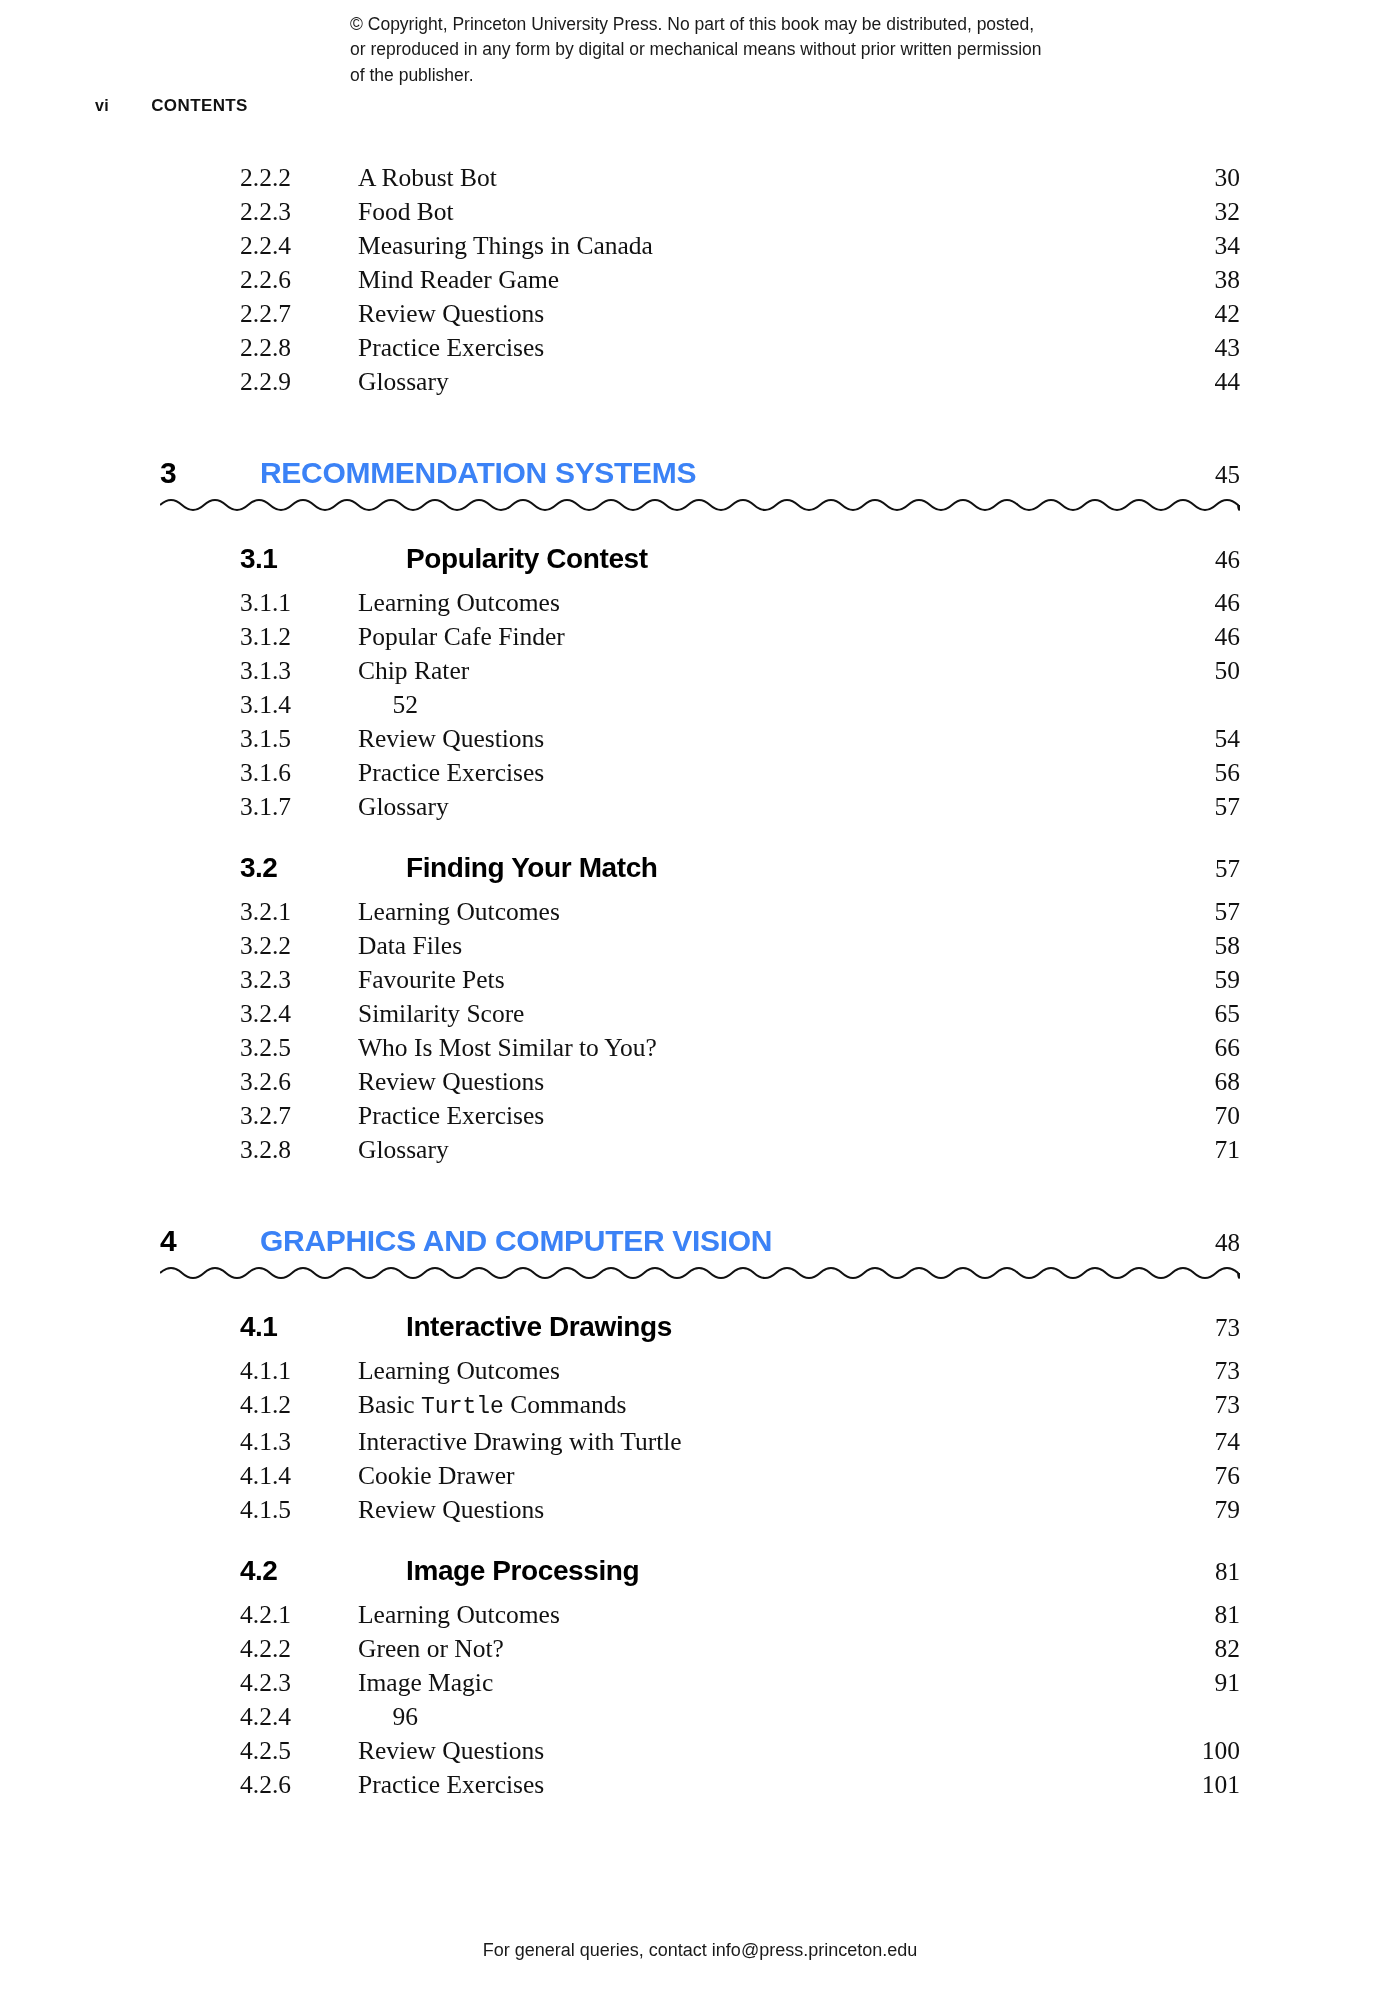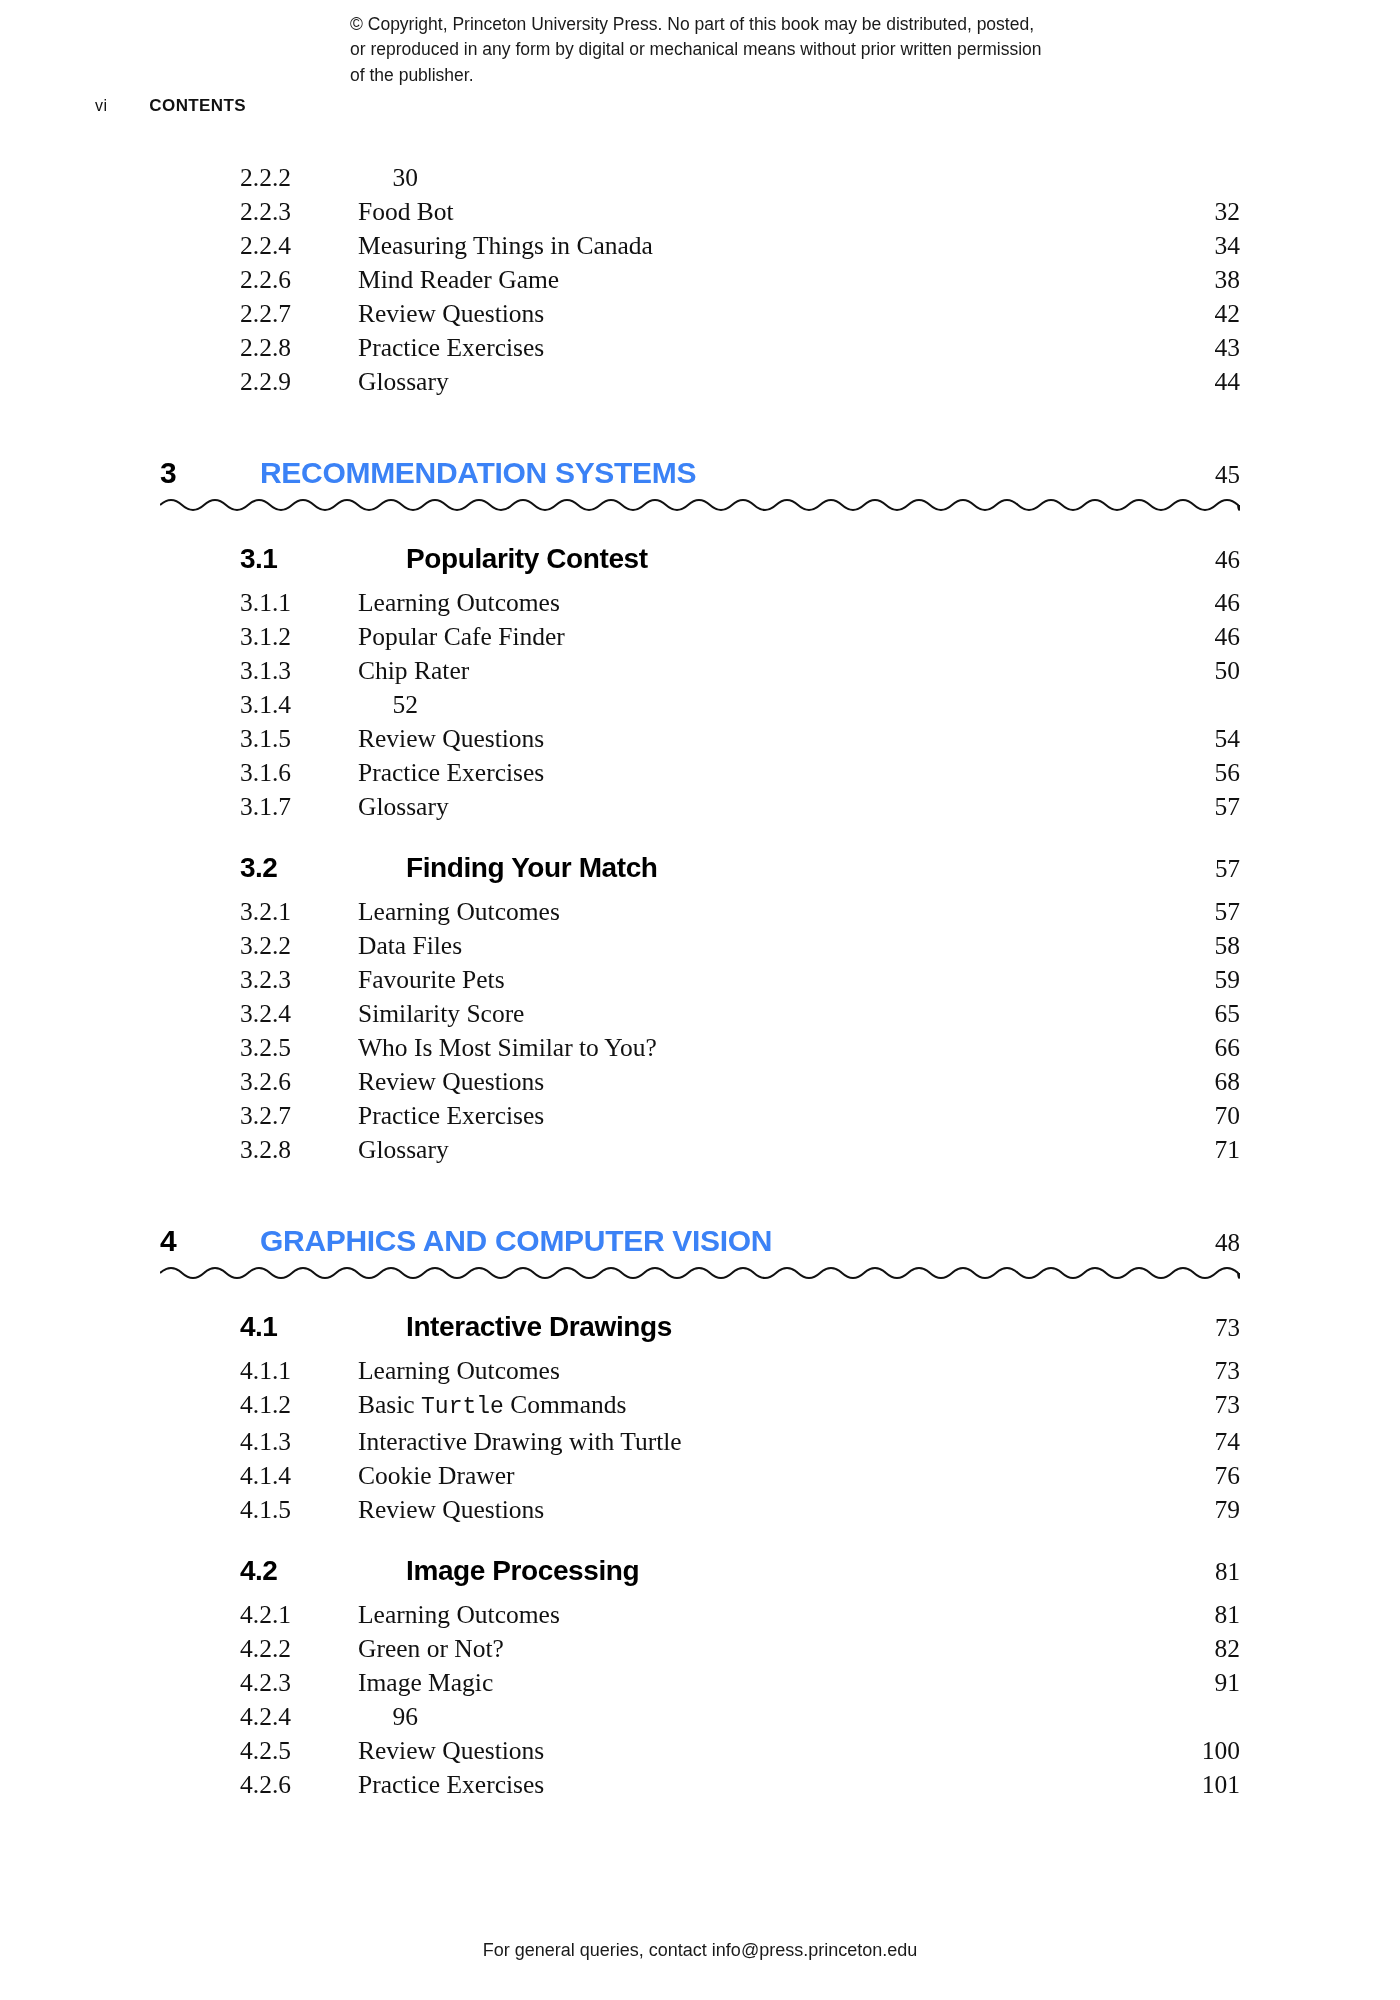--- a/index.html
+++ b/index.html
@@ -40,21 +40,21 @@
     position: absolute;
     left: 95px;
     top: 96px;
     font-family: "Liberation Sans", sans-serif;
     font-weight: bold;
     font-size: 17px;
     letter-spacing: 0.4px;
     color: #111;
   }
   .running-head .folio {
-    font-weight: normal;
+    font-weight: bold;
     font-size: 16px;
     margin-right: 42px;
   }
 
   
   .toc {
     position: absolute;
     left: 0;
     top: 160px;
     width: 1400px;
@@ -190,20 +190,21 @@
 
   <div class="copyright">© Copyright, Princeton University Press. No part of this book may be distributed, posted, or reproduced in any form by digital or mechanical means without prior written permission of the publisher.</div>
 
   <div class="running-head">
     <span class="folio">vi</span><span>CONTENTS</span>
   </div>
 
   <div class="toc" id="toc-root">
       <div class="row sub">
         <div class="num">2.2.2</div>
+        <div class="title">A Robust Bot</div>
         <div class="page-no">30</div>
       </div>
       <div class="row sub">
         <div class="num">2.2.3</div>
         <div class="title">Food Bot</div>
         <div class="page-no">32</div>
       </div>
       <div class="row sub">
         <div class="num">2.2.4</div>
         <div class="title">Measuring Things in Canada</div>

